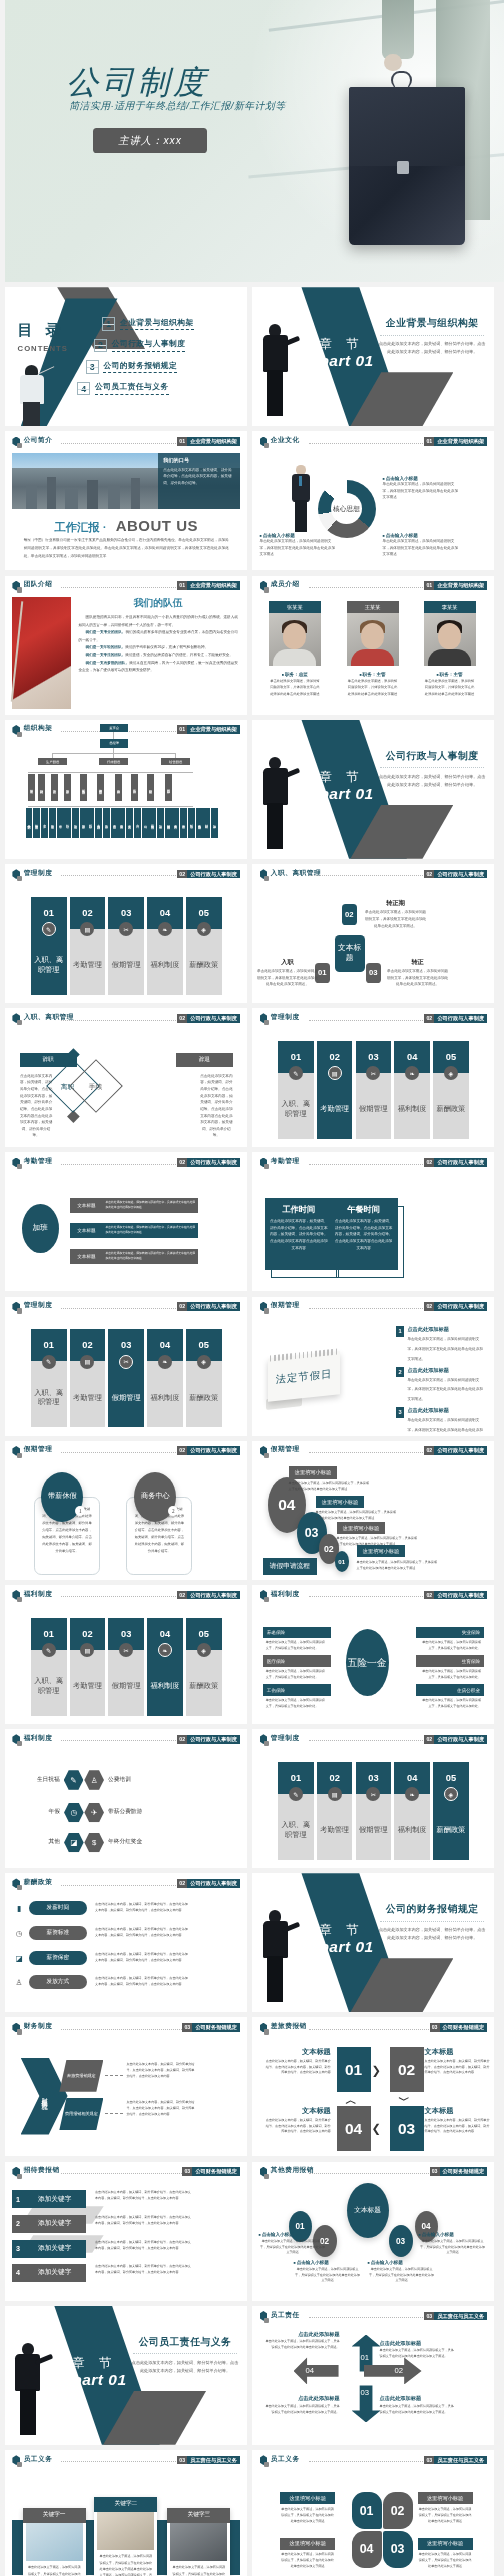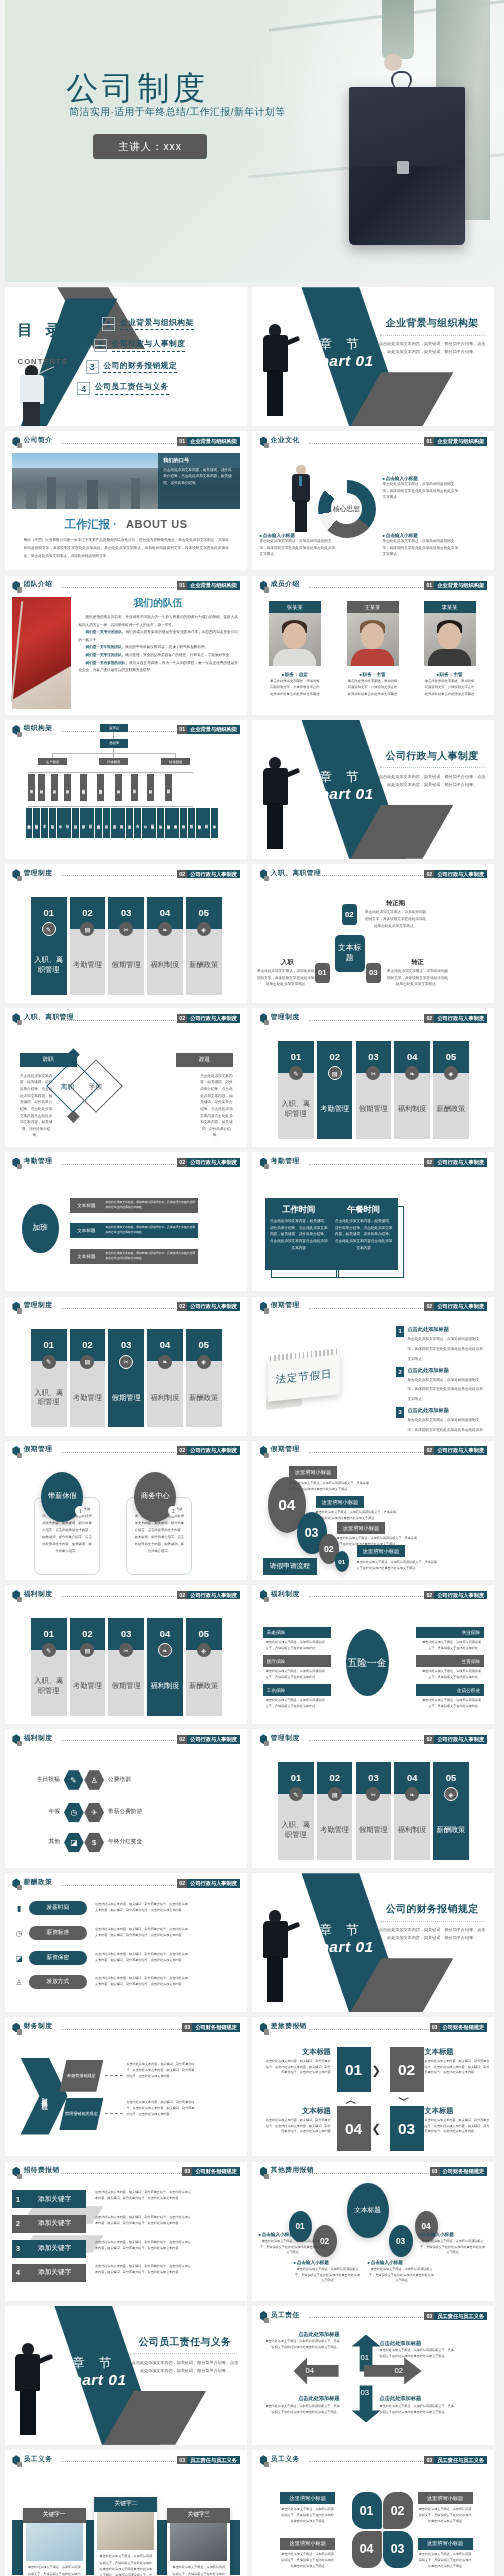--- a/index.html
+++ b/index.html
@@ -30,21 +30,21 @@
   .cover .arm{position:absolute;right:19%;top:0;width:32px;height:21%;
     background:linear-gradient(170deg,#9aaaa2,#bcc8c1);border-radius:0 0 6.2px 6.2px;}
   .cover .hand{position:absolute;right:21.5%;top:19%;width:17.5px;height:17.5px;border-radius:50%;background:#d8cdc0;}
   .cover .bagstrap{position:absolute;right:19.5%;top:25%;width:20.6px;height:18.5px;border:2.6px solid #3d4450;border-radius:50%/60%;border-bottom:none;}
   .cover .bag{position:absolute;right:9%;top:31%;width:116px;height:56%;
     background:linear-gradient(135deg,#2d3442,#1d2430 55%,#3a4150);border-radius:3.1px 3.1px 5.2px 5.2px;
     box-shadow:0 4.1px 13.4px rgba(0,0,0,.30);}
   .cover .bagflap{position:absolute;right:9%;top:31%;width:116px;height:28%;
     background:linear-gradient(160deg,#323a48,#242b37);border-radius:3.1px 3.1px 2.1px 2.1px;}
   .cover .baglock{position:absolute;right:20%;top:57%;width:12.4px;height:13.4px;background:#aeb4ba;border-radius:1.5px;}
-  .cover-text { position:absolute; left:61px; top:72px; }
+  .cover-text { position:absolute; left:61px; top:66px;font-style:italic; }
   .cover-title1 {
     font-family:"Liberation Serif","DejaVu Serif",serif;
     font-size:32px; color:#1c5666; letter-spacing:3.6px; line-height:1.05;
   }
   .cover-title2 {
     font-family:"Liberation Serif","DejaVu Serif",serif;
     font-weight:bold; font-size:38px; color:#19596b; letter-spacing:1px; margin-top:2.1px;
   }
   .cover-sub { margin-top:0; margin-left:3.1px; font-size:9.8px; color:#1d5f70; letter-spacing:0.5px; }
   .cover-badge {
@@ -69,21 +69,21 @@
   .sl-head .tag .lab { background:#1d5263; color:#fff; font-size:5.2px; padding:1px 3.1px; font-weight:bold;
     font-family:"Liberation Serif","DejaVu Serif",serif;}
 
   
   .chev-grey{position:absolute;left:52px;top:0;width:88px;height:62px;background:#5d5d5d;
     clip-path:polygon(0 0,58% 0,100% 100%,42% 100%);}
   .chev-teal{position:absolute;left:15.5px;top:11.3px;width:129px;height:128px;background:#1d5263;
     clip-path:polygon(35% 0,75% 0,20% 100%,0 100%);}
   .toc-label{position:absolute;left:12.4px;top:34px;}
   .toc-label .cn{font-family:"Liberation Serif","DejaVu Serif",serif;font-size:15px;font-weight:bold;color:#1d5263;letter-spacing:4.6px;}
-  .toc-label .en{font-size:7.7px;font-weight:bold;color:#5d5d5d;letter-spacing:1px;margin-top:17px;}
+  .toc-label .en{font-size:7.7px;font-weight:bold;color:#5d5d5d;letter-spacing:1px;margin-top:4px;}
   .toc-list{position:absolute;right:6.2px;top:30px;width:139px;}
   .toc-item{display:flex;align-items:center;margin-bottom:8.2px;}
   .toc-item .n{width:13.4px;height:13.4px;border:0.5px solid #9fb4bc;display:flex;align-items:center;justify-content:center;
     font-size:8.8px;font-weight:bold;color:#1d5263;position:relative;}
   .toc-item .n:after{content:"";position:absolute;left:0;right:0;top:50%;border-top:0.5px solid #cfdde2;}
   .toc-item .tx{margin-left:4.6px;font-size:7.7px;font-weight:bold;color:#1d5263;
     font-family:"Liberation Serif","DejaVu Serif",serif;letter-spacing:0.5px;border-bottom:0.5px dashed #1d5263;padding-bottom:1.5px;}
   .toc-item:nth-child(2){margin-left:-8.2px;}
   .toc-item:nth-child(3){margin-left:-16.5px;}
   .toc-item:nth-child(4){margin-left:-25px;}
@@ -120,21 +120,21 @@
 
   
   .ci-img{position:absolute;left:0;right:0;top:0;height:56px;
     background:linear-gradient(180deg,#86b9dd 0%,#9cc6e2 26%,#7d8e96 27%,#5f6d76 60%,#7e8a90 100%);}
   .ci-img .sky{position:absolute;left:0;right:0;top:0;height:15.5px;background:linear-gradient(#8fc0e2,#b7d6ea);}
   .ci-b{position:absolute;bottom:0;background:#616f78;}
   .ci-panel{position:absolute;right:0;top:0;width:82px;height:56px;background:rgba(23,67,83,.78);padding:4.1px 5.2px;}
   .ci-panel h4{color:#fff;font-size:5.2px;font-weight:bold;margin-bottom:2.6px;font-family:"Liberation Serif","DejaVu Serif",serif;}
   .ci-title{position:absolute;left:0;right:0;top:64px;text-align:center;}
   .ci-title .a{font-family:"Liberation Serif","DejaVu Serif",serif;font-size:11.3px;font-weight:bold;color:#2f7f9e;}
-  .ci-title .b{font-size:11px;font-weight:bold;color:#5d5d5d;margin-left:7.2px;letter-spacing:0.5px;}
+  .ci-title .b{font-size:15px;font-weight:bold;color:#5d5d5d;margin-left:7.2px;letter-spacing:0.5px;}
   .ci-para{position:absolute;left:11.3px;right:11.3px;top:84px;font-size:3.6px;line-height:2.2;color:#444;text-align:justify;}
 
   
   .donut{position:absolute;left:58px;top:27px;width:58px;height:58px;border-radius:50%;
     background:conic-gradient(#1d5263 0 36%,#5d5d5d 36% 62%,#f3f3f3 62% 72%,#1d5263 72% 86%,#fff 86% 100%);}
   .donut .hole{position:absolute;left:13.4px;top:13.4px;width:31px;height:31px;border-radius:50%;background:#fff;
     display:flex;align-items:center;justify-content:center;flex-direction:column;}
   .donut .hole span{font-family:"Liberation Serif","DejaVu Serif",serif;font-size:6.7px;color:#333;line-height:1.25;}
   .cul-it{position:absolute;width:77px;}
   .cul-it .hd{font-size:4.6px;font-weight:bold;color:#1d5263;font-family:"Liberation Serif","DejaVu Serif",serif;}

